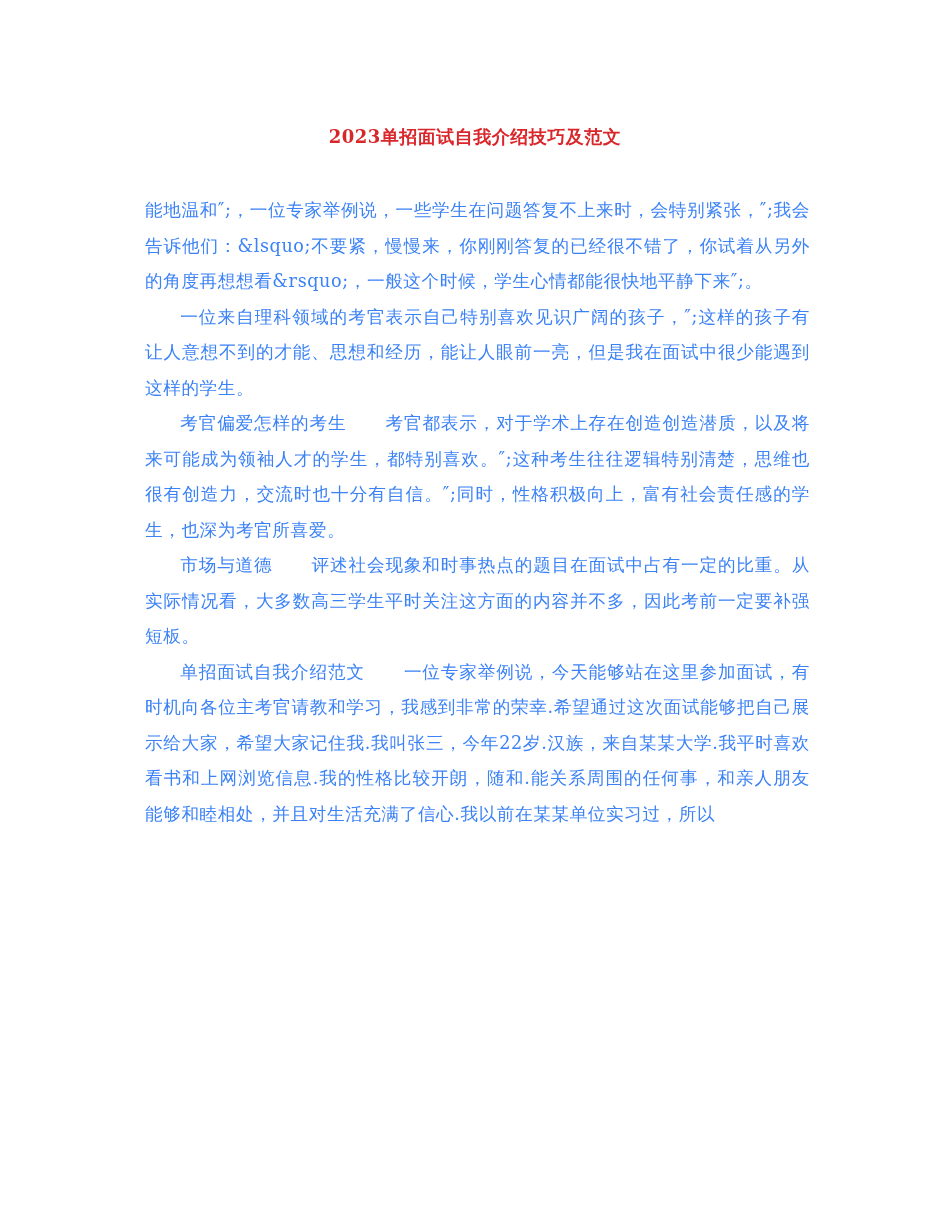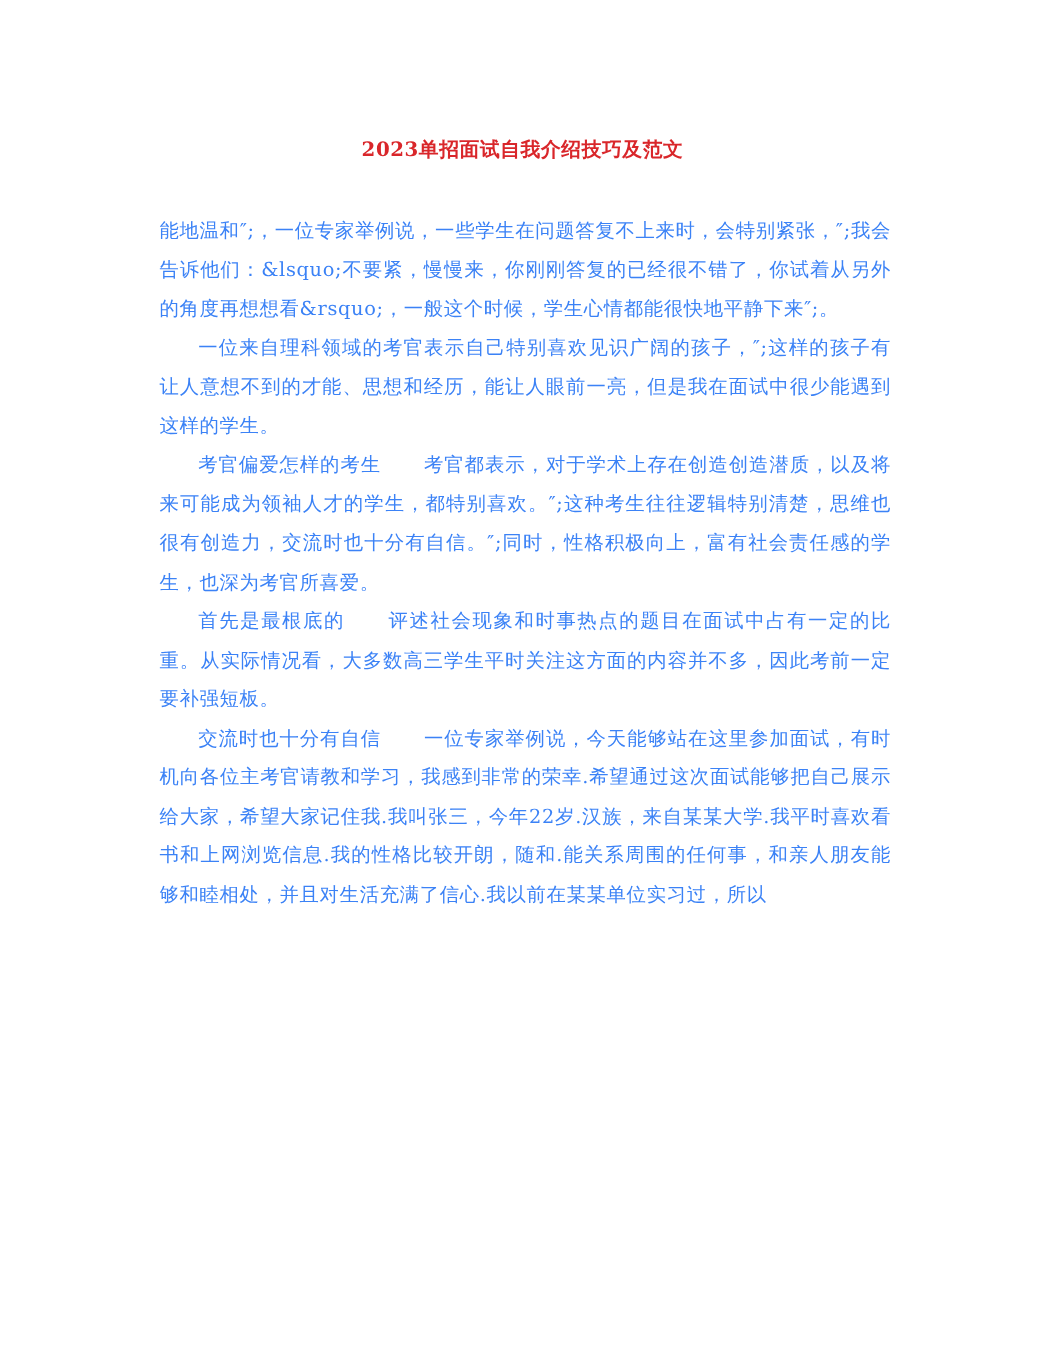--- a/index.html
+++ b/index.html
@@ -66,19 +66,19 @@
     <p class="para">
       <span>能地温和″;，一位专家举例说，一些学生在问题答复不上来时，会特别紧张，″;我会告诉他们：&amp;lsquo;不要紧，慢慢来，你刚刚答复的已经很不错了，你试着从另外的角度再想想看&amp;rsquo;，一般这个时候，学生心情都能很快地平静下来″;。</span>
     </p>
     <p class="para indent">
       <span>一位来自理科领域的考官表示自己特别喜欢见识广阔的孩子，″;这样的孩子有让人意想不到的才能、思想和经历，能让人眼前一亮，但是我在面试中很少能遇到这样的学生。</span>
     </p>
     <p class="para indent">
       <span>考官偏爱怎样的考生</span><span class="gap"></span><span>考官都表示，对于学术上存在创造创造潜质，以及将来可能成为领袖人才的学生，都特别喜欢。″;这种考生往往逻辑特别清楚，思维也很有创造力，交流时也十分有自信。″;同时，性格积极向上，富有社会责任感的学生，也深为考官所喜爱。</span>
     </p>
     <p class="para indent">
-      <span>首先是最根底的</span><span class="gap"></span><span>评述社会现象和时事热点的题目在面试中占有一定的比重。从实际情况看，大多数高三学生平时关注这方面的内容并不多，因此考前一定要补强短板。</span>
+      <span>市场与道德</span><span class="gap"></span><span>评述社会现象和时事热点的题目在面试中占有一定的比重。从实际情况看，大多数高三学生平时关注这方面的内容并不多，因此考前一定要补强短板。</span>
     </p>
     <p class="para indent">
-      <span>交流时也十分有自信</span><span class="gap"></span><span>一位专家举例说，今天能够站在这里参加面试，有时机向各位主考官请教和学习，我感到非常的荣幸.希望通过这次面试能够把自己展示给大家，希望大家记住我.我叫张三，今年22岁.汉族，来自某某大学.我平时喜欢看书和上网浏览信息.我的性格比较开朗，随和.能关系周围的任何事，和亲人朋友能够和睦相处，并且对生活充满了信心.我以前在某某单位实习过，所以</span>
+      <span>单招面试自我介绍范文</span><span class="gap"></span><span>一位专家举例说，今天能够站在这里参加面试，有时机向各位主考官请教和学习，我感到非常的荣幸.希望通过这次面试能够把自己展示给大家，希望大家记住我.我叫张三，今年22岁.汉族，来自某某大学.我平时喜欢看书和上网浏览信息.我的性格比较开朗，随和.能关系周围的任何事，和亲人朋友能够和睦相处，并且对生活充满了信心.我以前在某某单位实习过，所以</span>
     </p>
   </div>
 </div>
 
 </body></html>

